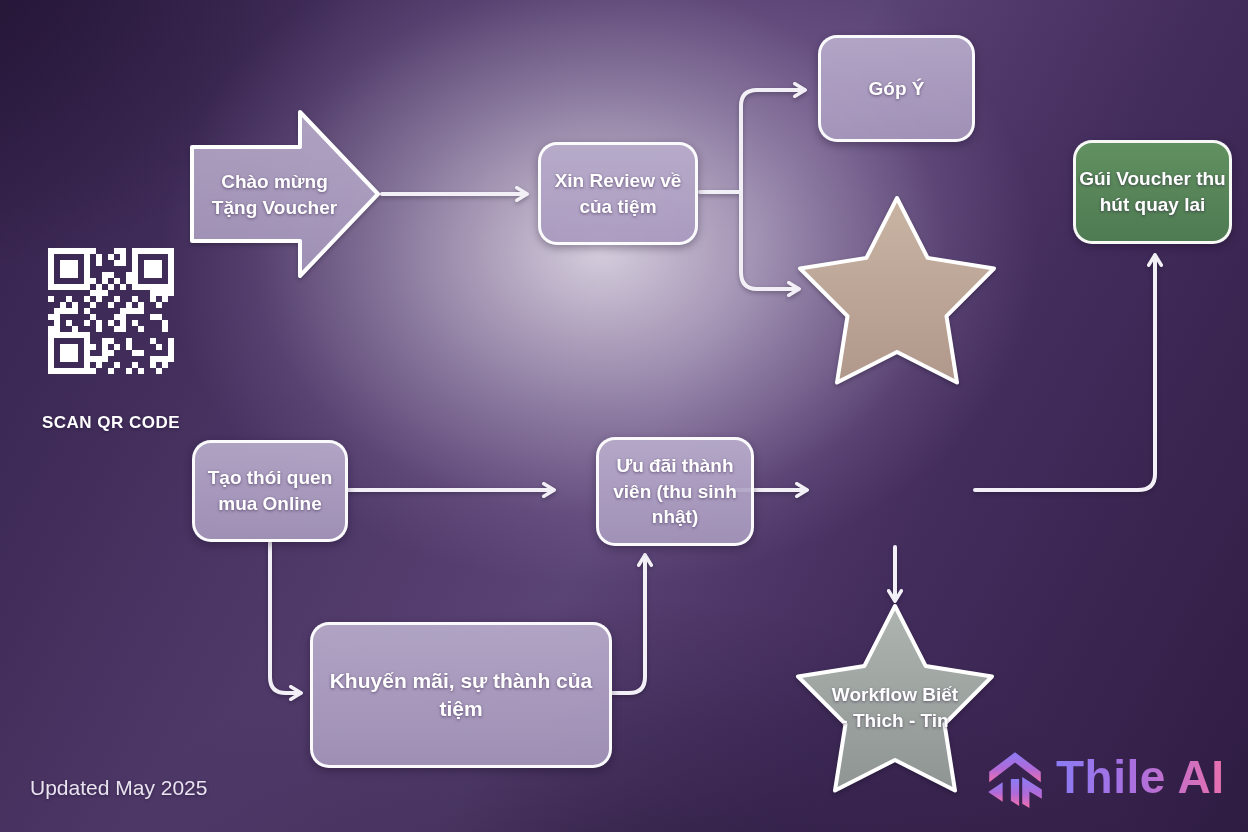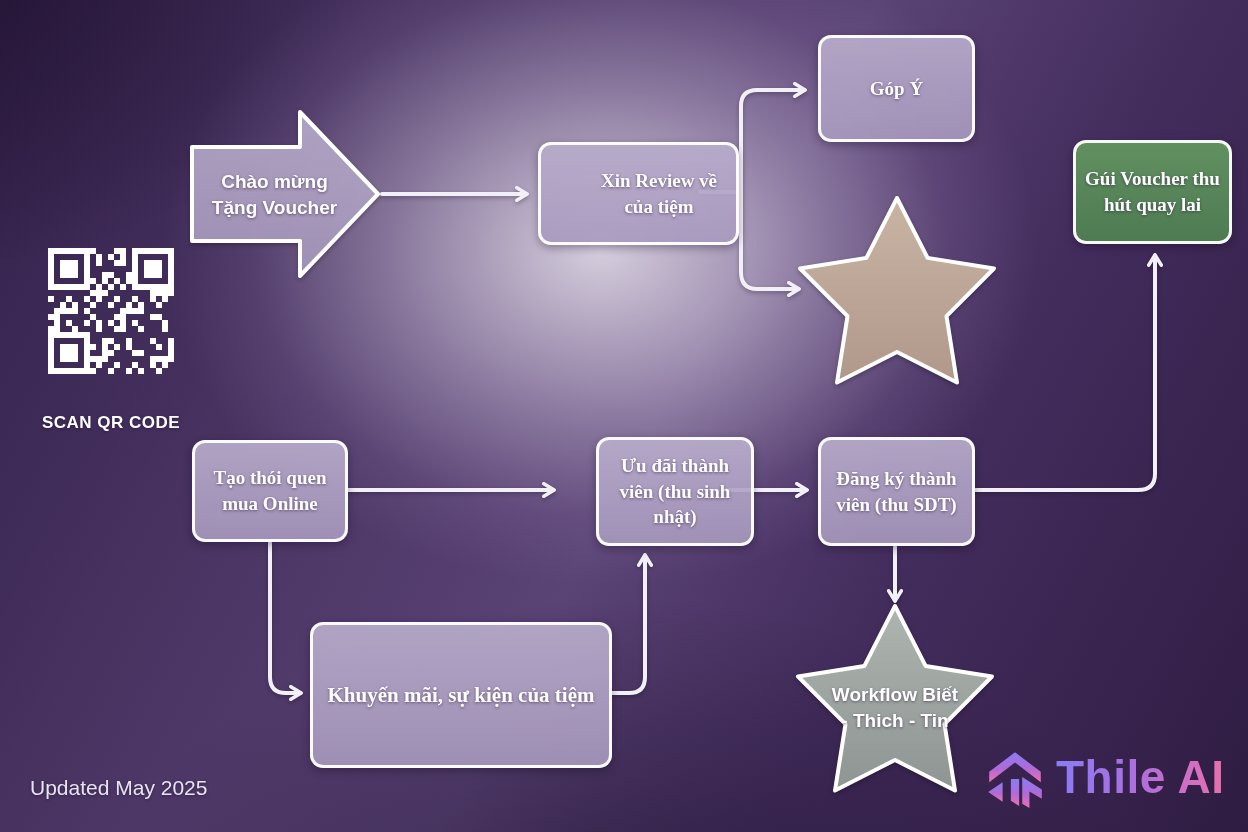--- a/index.html
+++ b/index.html
@@ -11,25 +11,25 @@
     position:relative;width:1248px;height:832px;overflow:hidden;
     background:
       radial-gradient(560px 430px at 600px 250px, rgba(250,246,252,0.78) 0%, rgba(216,204,228,0.42) 38%, rgba(160,138,185,0.16) 62%, rgba(160,138,185,0) 78%),
       radial-gradient(700px 520px at -5% -5%, rgba(22,10,34,0.55), rgba(22,10,34,0) 60%),
       radial-gradient(900px 600px at 50% 115%, rgba(26,13,40,0.55), rgba(26,13,40,0) 60%),
       linear-gradient(118deg, #33204a 0%, #503a6a 38%, #5a4375 52%, #422c5c 72%, #2f1c42 100%);
   }
   svg.overlay{position:absolute;left:0;top:0;filter:drop-shadow(0 2px 2px rgba(10,5,20,.3));}
   .node{
     position:absolute;display:flex;align-items:center;justify-content:center;
-    text-align:center;border:3px solid rgba(255,255,255,.95);border-radius:13px;
+    text-align:center;border:3px solid rgba(255,255,255,.95);border-radius:19px;
     background:linear-gradient(180deg, rgba(184,172,203,.92), rgba(168,153,190,.9));
     box-shadow:0 3px 9px rgba(20,10,32,.35);
     color:#fff;font-weight:600;font-size:19px;line-height:1.35;
-    white-space:pre-line;text-shadow:0 1px 3px rgba(40,20,60,.55);font-family:Liberation Serif, serif;
+    white-space:pre-line;text-shadow:0 1px 3px rgba(40,20,60,.55);
   }
   .node.green{background:linear-gradient(180deg,#619060,#4e7b52);}
   .label-overlay{
     position:absolute;display:flex;align-items:center;justify-content:center;
     text-align:center;color:#fff;font-weight:600;font-size:19px;line-height:1.35;
     white-space:pre-line;text-shadow:0 1px 3px rgba(40,20,60,.55);pointer-events:none;
   }
   .qr-wrap{position:absolute;left:48px;top:248px;width:130px;}
   .qr-caption{
     position:absolute;left:36px;top:384px;width:150px;text-align:center;
@@ -88,40 +88,38 @@
       <path d="M975,490 H1138 Q1155,490 1155,474 V256" marker-end="url(#arrowhead)"></path>
       <path d="M270,543 V677 Q270,693 286,693 H300" marker-end="url(#arrowhead)"></path>
       <path d="M612,693 H629 Q645,693 645,677 V556" marker-end="url(#arrowhead)"></path>
       <path d="M895,547 V600" marker-end="url(#arrowhead)"></path>
     </g>
   </svg>
 
   <div class="label-overlay" style="left:197px;top:152px;width:155px;height:86px;">Chào mừng
 Tặng Voucher</div>
 
-  <div class="node" style="left:538px;top:142px;width:154px;height:97px;padding-left:41px;">Xin Review về
+  <div class="node" style="left:538px;top:142px;width:154px;height:97px;">Xin Review về
 của tiệm</div>
 
   <div class="node" style="left:818px;top:35px;width:151px;height:101px;">Góp Ý</div>
 
 
   <div class="node green" style="left:1073px;top:140px;width:153px;height:98px;">Gúi Voucher thu
 hút quay lai</div>
 
   <div class="node" style="left:192px;top:440px;width:150px;height:96px;text-align:center;">Tạo thói quen
 mua Online</div>
 
   <div class="node" style="left:596px;top:437px;width:152px;height:103px;">Ưu đãi thành
 viên (thu sinh
 nhật)</div>
 
-  <div class="node" style="left:818px;top:437px;width:151px;height:103px;">Đăng ký thành
-viên (thu SDT)</div>
-
-  <div class="node" style="left:310px;top:622px;width:296px;height:140px;font-size:21px;">Khuyến mãi, sự kiện của tiệm</div>
+
+  <div class="node" style="left:310px;top:622px;width:296px;height:140px;font-size:21px;">Khuyến mãi, sự thành của tiệm</div>
 
   <div class="label-overlay" style="left:807px;top:668px;width:176px;height:80px;">Workflow Biết
 - Thich - Tin</div>
 
   <div class="qr-wrap"><svg width="126" height="126" viewBox="0 0 126 126">
         <g fill="#ffffff">
           <rect x="0" y="0" width="6" height="6"></rect>
           <rect x="6" y="0" width="6" height="6"></rect>
           <rect x="12" y="0" width="6" height="6"></rect>
           <rect x="18" y="0" width="6" height="6"></rect>

